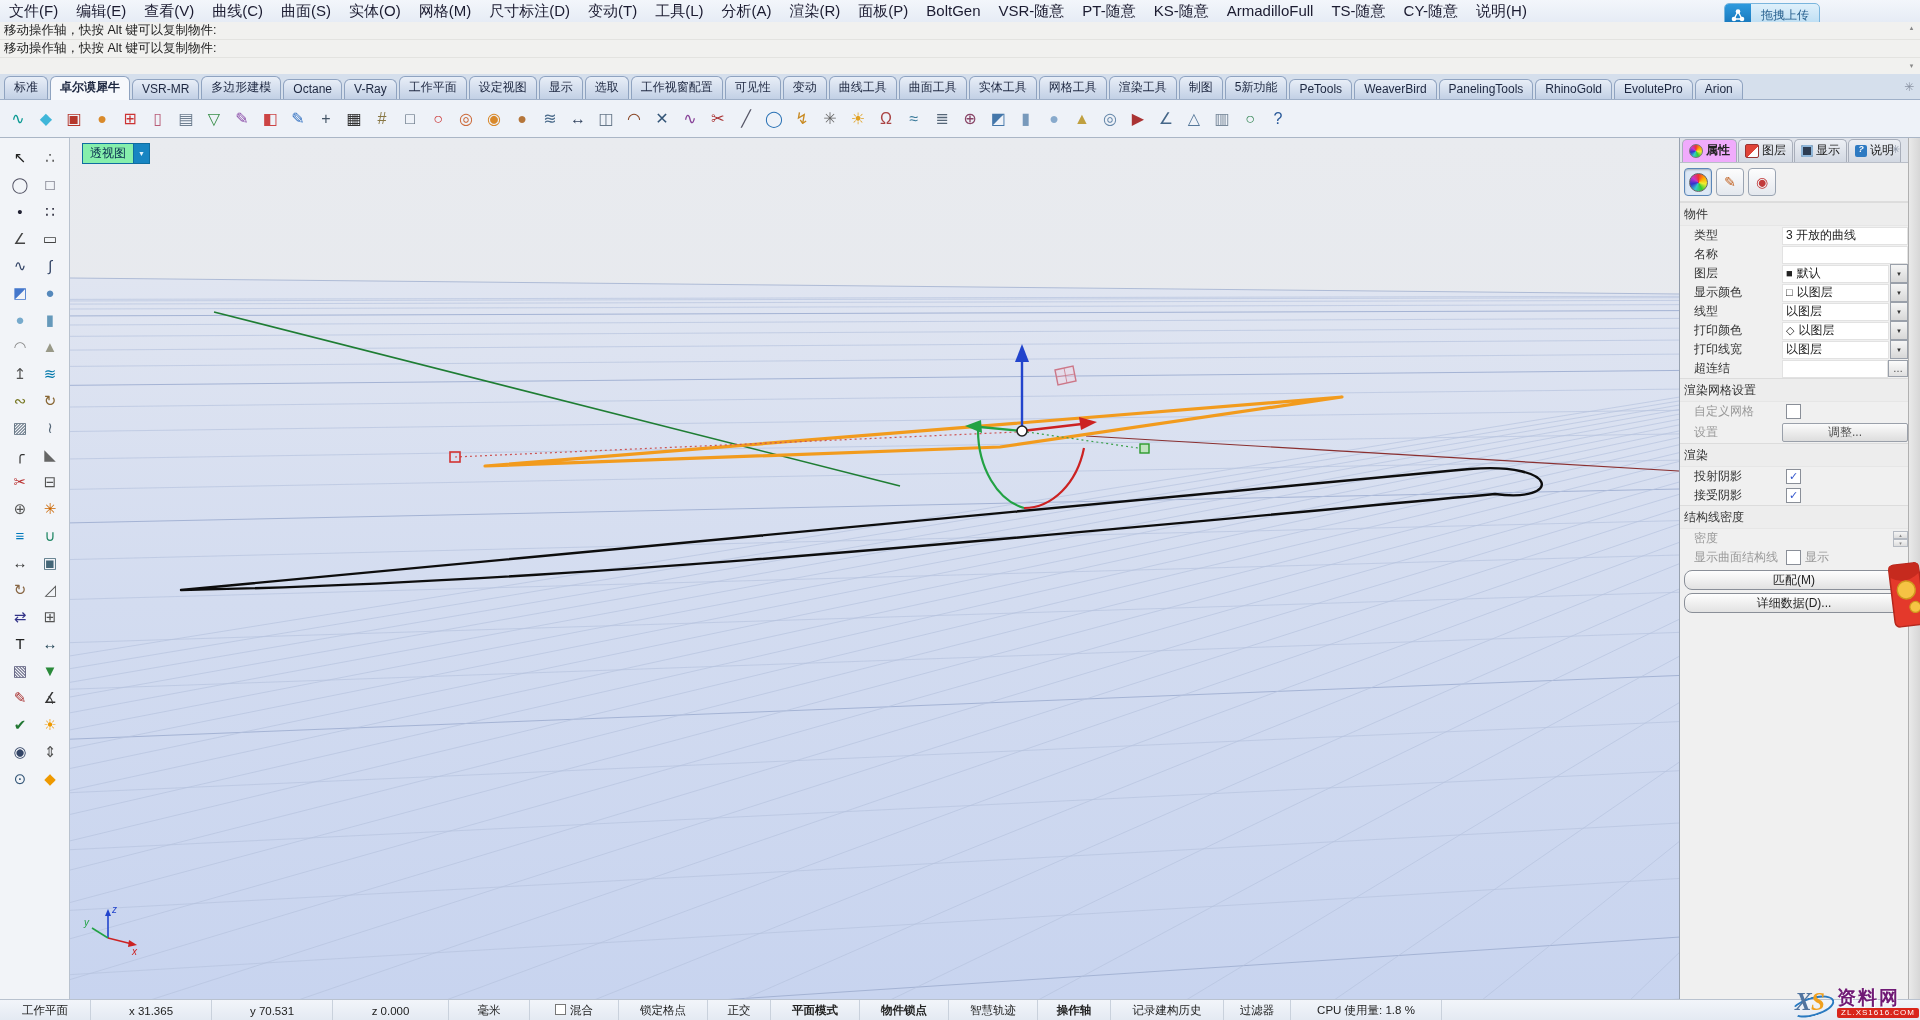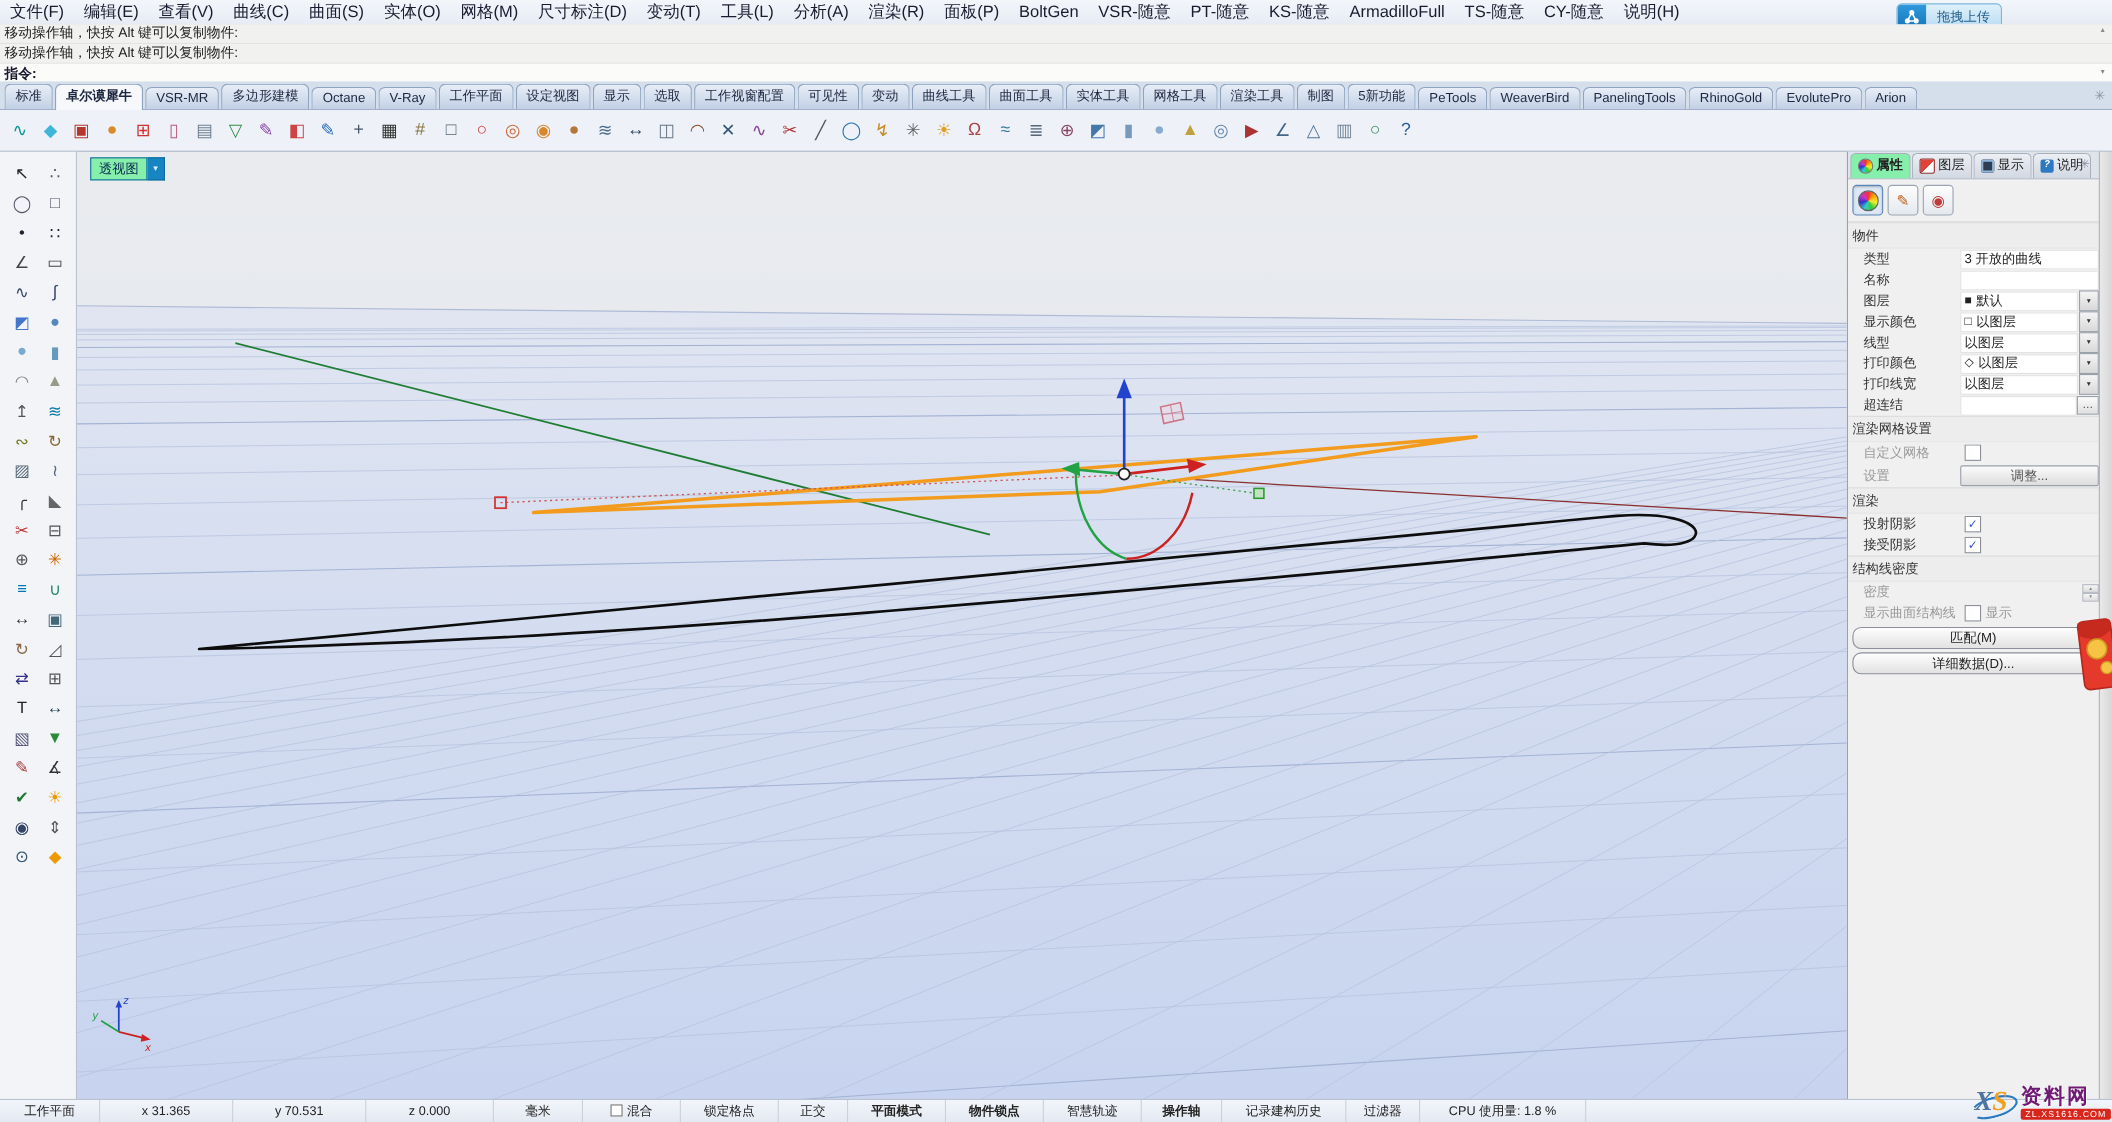--- a/index.html
+++ b/index.html
@@ -44,21 +44,21 @@
   .vp-label .vp-dd{background:#1785c2;border:1px solid #0f6da0;border-left:none;color:#dff2fc;font-size:7px;
                    display:flex;align-items:center;padding:0 4px;}
   .axis-icon{position:absolute;left:12px;top:762px;z-index:4;}
   .axis-icon text{font-size:10px;font-style:italic;}
   
   .panel{position:absolute;left:1679px;top:138px;width:229px;height:861px;background:#f0f0f0;border-left:1px solid #98a2b0;
          box-sizing:border-box;font-size:12px;color:#222;}
   .ptabs{height:24px;display:flex;align-items:flex-end;background:#dfe3ea;border-bottom:1px solid #b9bec8;padding-left:2px;}
   .ptab{display:flex;align-items:center;gap:3px;padding:2px 6px 3px;border:1px solid #a8aeba;border-bottom:none;
         border-radius:5px 5px 0 0;background:linear-gradient(#eceff4,#d2d8e2);margin-right:1px;cursor:default;}
-  .ptab.active{background:#86efac;font-weight:bold;}
+  .ptab.active{background:#f0abfc;font-weight:bold;}
   .ptab-ico{width:12px;height:12px;display:inline-block;}
   .ptab-ico[data-ico="color-wheel"]{border-radius:50%;border:1px solid #777;
       background:conic-gradient(#e33,#fa0,#ee3,#3c3,#3cc,#33c,#c3c,#e33);}
   .ptab-ico[data-ico="layers"]{background:linear-gradient(135deg,#e04438 55%,#fdfdfd 55%);border:1px solid #933;border-radius:2px;}
   .ptab-ico[data-ico="monitor"]{background:#2e3d52;border-radius:2px;box-shadow:inset 0 0 0 2px #8fb6d8;}
   .ptab-ico[data-ico="help"]{background:#2d7ac2;border-radius:2px;position:relative;}
   .ptab-ico[data-ico="help"]::after{content:"?";position:absolute;left:0;top:-1px;width:12px;text-align:center;color:#fff;font-size:9px;font-weight:bold;}
   .panel-gear{margin-left:auto;margin-right:4px;margin-bottom:4px;color:#8a93a3;font-size:11px;}
   .psubtabs{height:32px;display:flex;align-items:center;gap:4px;padding:3px 4px;border-bottom:1px solid #ddd;}
   .subbtn{width:26px;height:26px;border:1px solid #9aa4b2;border-radius:4px;background:linear-gradient(#fdfdfd,#e4e8ee);
@@ -151,21 +151,20 @@
             <path d="M8 3.5 L4 11 L12 11 Z" fill="none" stroke="#fff" stroke-width="1.4"></path>
           </svg>
       </span>
       <span class="upload-label">拖拽上传</span>
     </div>
   </div>
 
   <div class="cmdarea">
     <div class="cmd-line">移动操作轴，快按 Alt 键可以复制物件:</div>
     <div class="cmd-line">移动操作轴，快按 Alt 键可以复制物件:</div>
-    <div class="cmd-prompt"><span>指令:</span></div>
     <div class="cmd-scroll">
       <span>▴</span>
       <span>▾</span>
     </div>
   </div>
 
   <div class="tabbar">
 
   <span class="wtab">标准</span>
       <span class="wtab active">卓尔谟犀牛</span>

